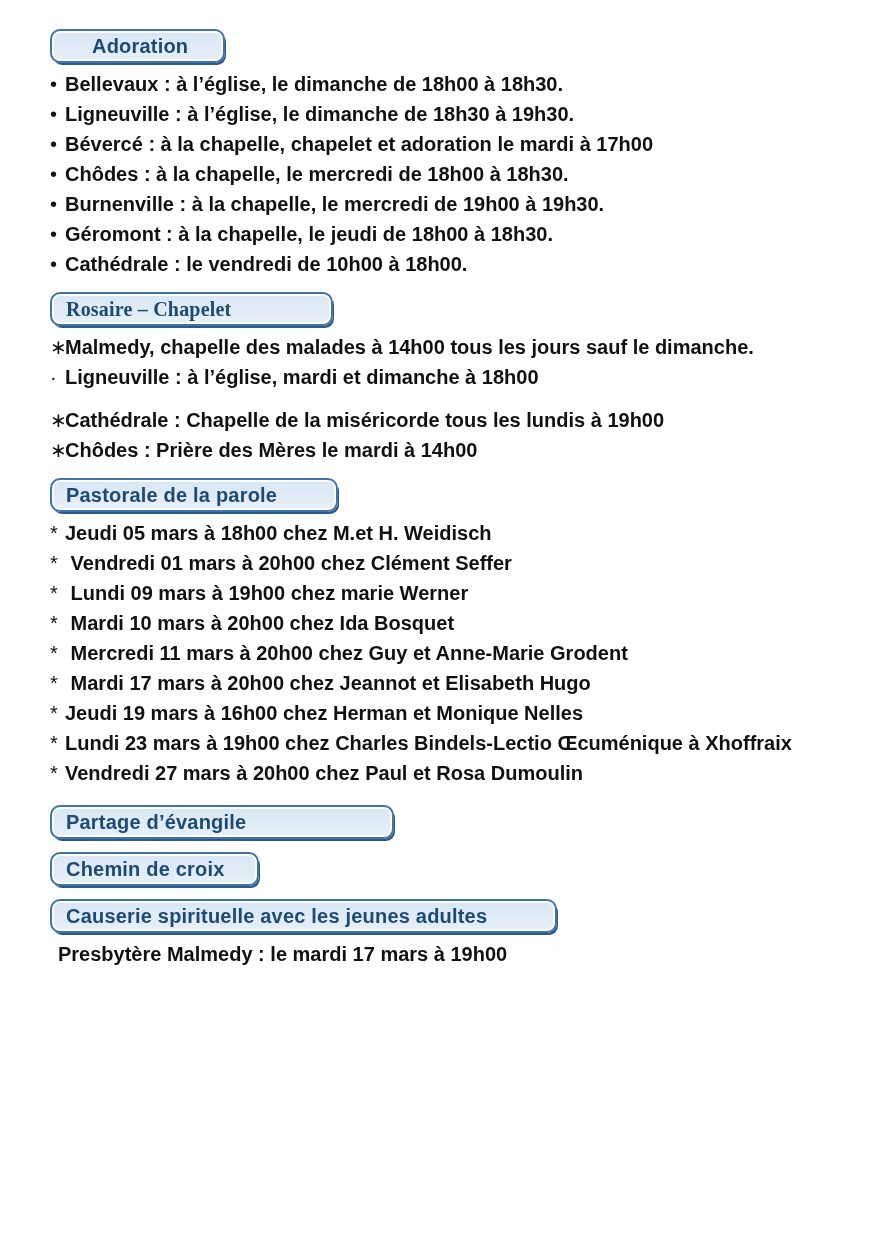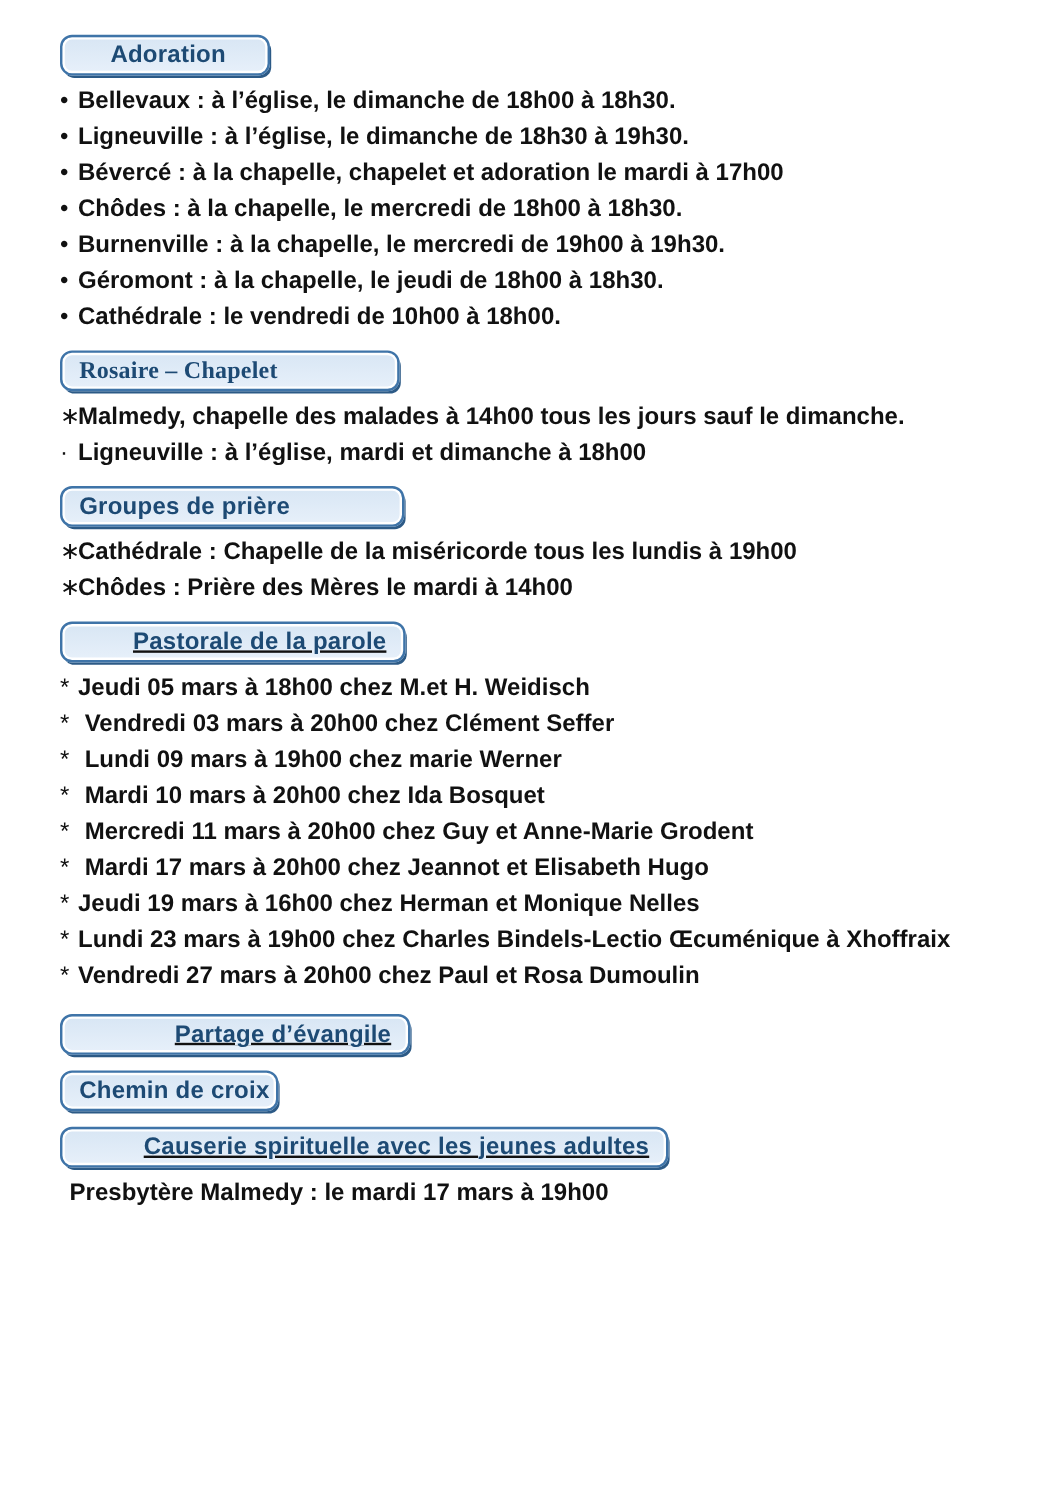--- a/index.html
+++ b/index.html
@@ -31,21 +31,21 @@
     display: flex;
     align-items: center;
     height: 34px;
     padding: 0 14px;
     border: 2px solid var(--badge-border);
     border-radius: 10px;
     background: linear-gradient(180deg, var(--badge-fill-top), var(--badge-fill-bottom));
     box-shadow: 2px 3px 0 -1px var(--badge-shadow), inset 0 0 0 2px #ffffff;
     margin-bottom: 6px;
   }
-  .badge.center { justify-content: flex-end; text-decoration: underline; }
+  .badge.center { justify-content: flex-start; }
   .badge-label {
     font-size: 20px;
     font-weight: bold;
     color: var(--badge-text);
     letter-spacing: 0.2px;
     white-space: nowrap;
   }
   .items { }
   .line {
     display: flex;
@@ -122,23 +122,20 @@
   </div>
 
   <div class="line">
     <span class="marker">·</span>
     <span class="segments"><span class="b">Ligneuville</span><span class="r"> : à l’église, mardi et dimanche à 18h00</span></span>
   </div>
 </div>
   </section>
 
   <section class="section">
-    <div class="badge" style="width: 287px;">
-      <span class="badge-label">Groupes de prière</span>
-    </div>
     <div class="items">
   <div class="line">
     <span class="marker">∗</span>
     <span class="segments"><span class="b">Cathédrale :</span><span class="r"> Chapelle de la miséricorde tous les lundis à 19h00</span></span>
   </div>
 
   <div class="line">
     <span class="marker">∗</span>
     <span class="segments"><span class="b">Chôdes</span><span class="r"> : Prière des Mères le mardi à 14h00</span></span>
   </div>
@@ -150,21 +147,21 @@
       <span class="badge-label">Pastorale de la parole</span>
     </div>
     <div class="items">
   <div class="line">
     <span class="marker">*</span>
     <span class="segments"><span class="b">Jeudi 05 mars</span><span class="r"> à 18h00 chez M.et H. Weidisch</span></span>
   </div>
 
   <div class="line">
     <span class="marker">*</span>
-    <span class="segments"><span class="b"> Vendredi 03 mars</span><span class="r"> à 20h00 chez Clément Seffer</span></span>
+    <span class="segments"><span class="b"> Vendredi 01 mars</span><span class="r"> à 20h00 chez Clément Seffer</span></span>
   </div>
 
   <div class="line">
     <span class="marker">*</span>
     <span class="segments"><span class="b"> Lundi 09 mars</span><span class="r"> à 19h00 chez marie Werner</span></span>
   </div>
 
   <div class="line">
     <span class="marker">*</span>
     <span class="segments"><span class="b"> Mardi 10 mars</span><span class="r"> à 20h00 chez Ida Bosquet</span></span>
@@ -191,27 +188,27 @@
   </div>
 
   <div class="line">
     <span class="marker">*</span>
     <span class="segments"><span class="b">Vendredi 27 mars</span><span class="r"> à 20h00 chez Paul et Rosa Dumoulin</span></span>
   </div>
 </div>
   </section>
 
   <section class="section">
-    <div class="badge center" style="width: 292px; margin-top: 17px;">
+    <div class="badge center" style="width: 344px; margin-top: 17px;">
       <span class="badge-label">Partage d’évangile</span>
     </div>
   </section>
 
   <section class="section">
-    <div class="badge" style="width: 182px;">
+    <div class="badge" style="width: 209px;">
       <span class="badge-label">Chemin de croix</span>
     </div>
   </section>
 
   <section class="section">
     <div class="badge center" style="width: 507px;">
       <span class="badge-label">Causerie spirituelle avec les jeunes adultes</span>
     </div>
     <div class="items">
   <div class="line no-marker">

